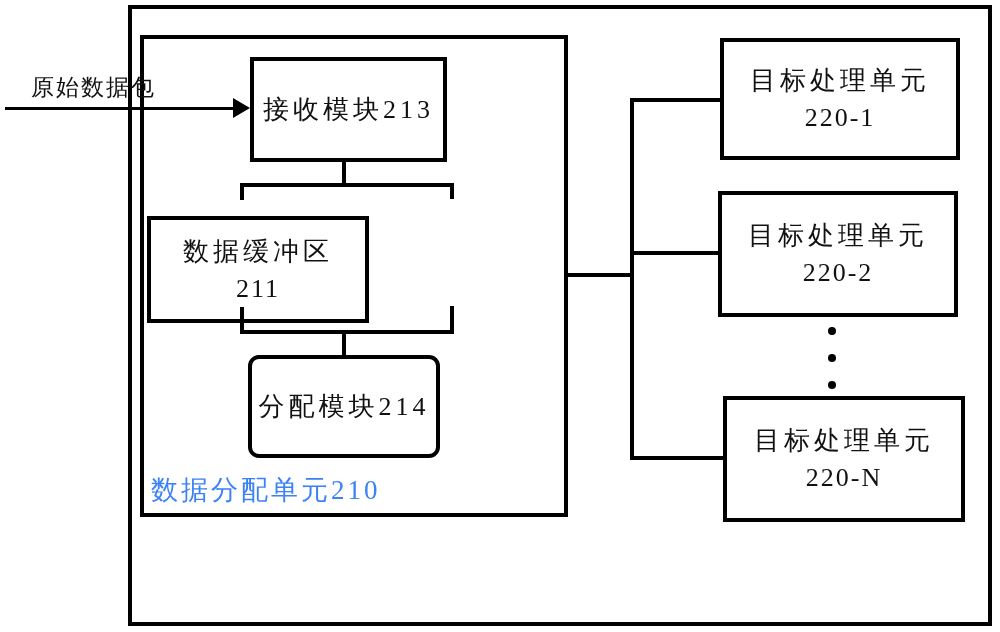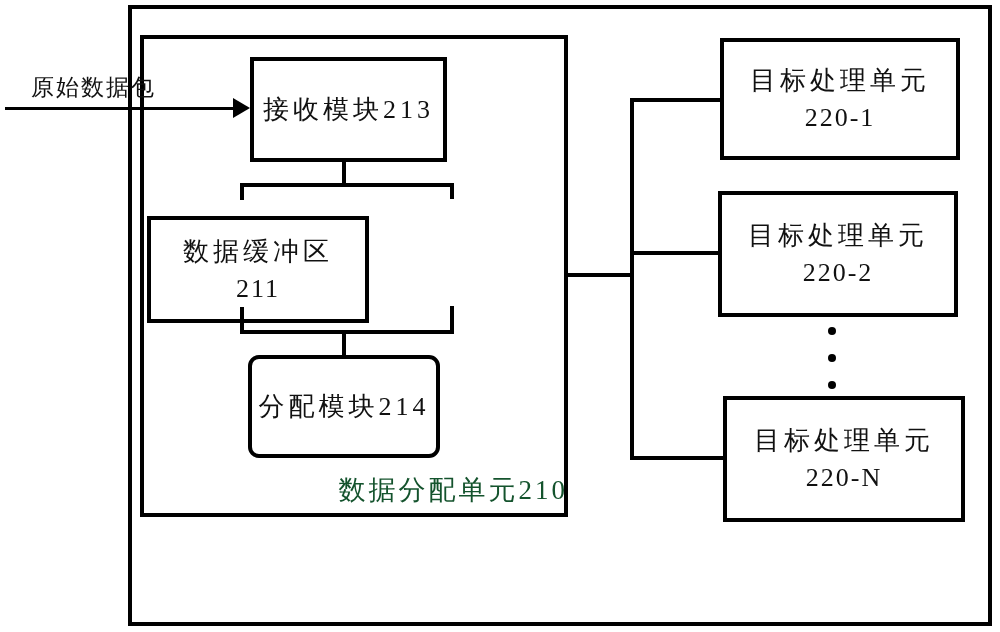--- a/index.html
+++ b/index.html
@@ -13,21 +13,21 @@
     text-align:center;font-size:26px;letter-spacing:4px;line-height:37px;
   }
   .box .num{letter-spacing:2px;}
   .line{position:absolute;background:#000000;}
   .arrowhead{
     position:absolute;width:0;height:0;
     border-top:10px solid transparent;border-bottom:10px solid transparent;
     border-left:17px solid #000000;
   }
   .caption{
-    position:absolute;text-align:right;font-size:27px;letter-spacing:3px;color:#14532d;
+    position:absolute;text-align:left;font-size:27px;letter-spacing:3px;color:#3b82f6;padding-left:11px;
   }
   .input-label{
     position:absolute;font-size:23px;letter-spacing:2px;color:#111111;margin-left:27px;
   }
   .dot{position:absolute;width:8px;height:8px;border-radius:50%;background:#000000;}
   .watermark{
     position:absolute;left:822px;top:586px;
     font-family:"DejaVu Sans", sans-serif;font-weight:700;
     font-size:31px;letter-spacing:2px;color:#2cb492;margin-top:43px;
   }

